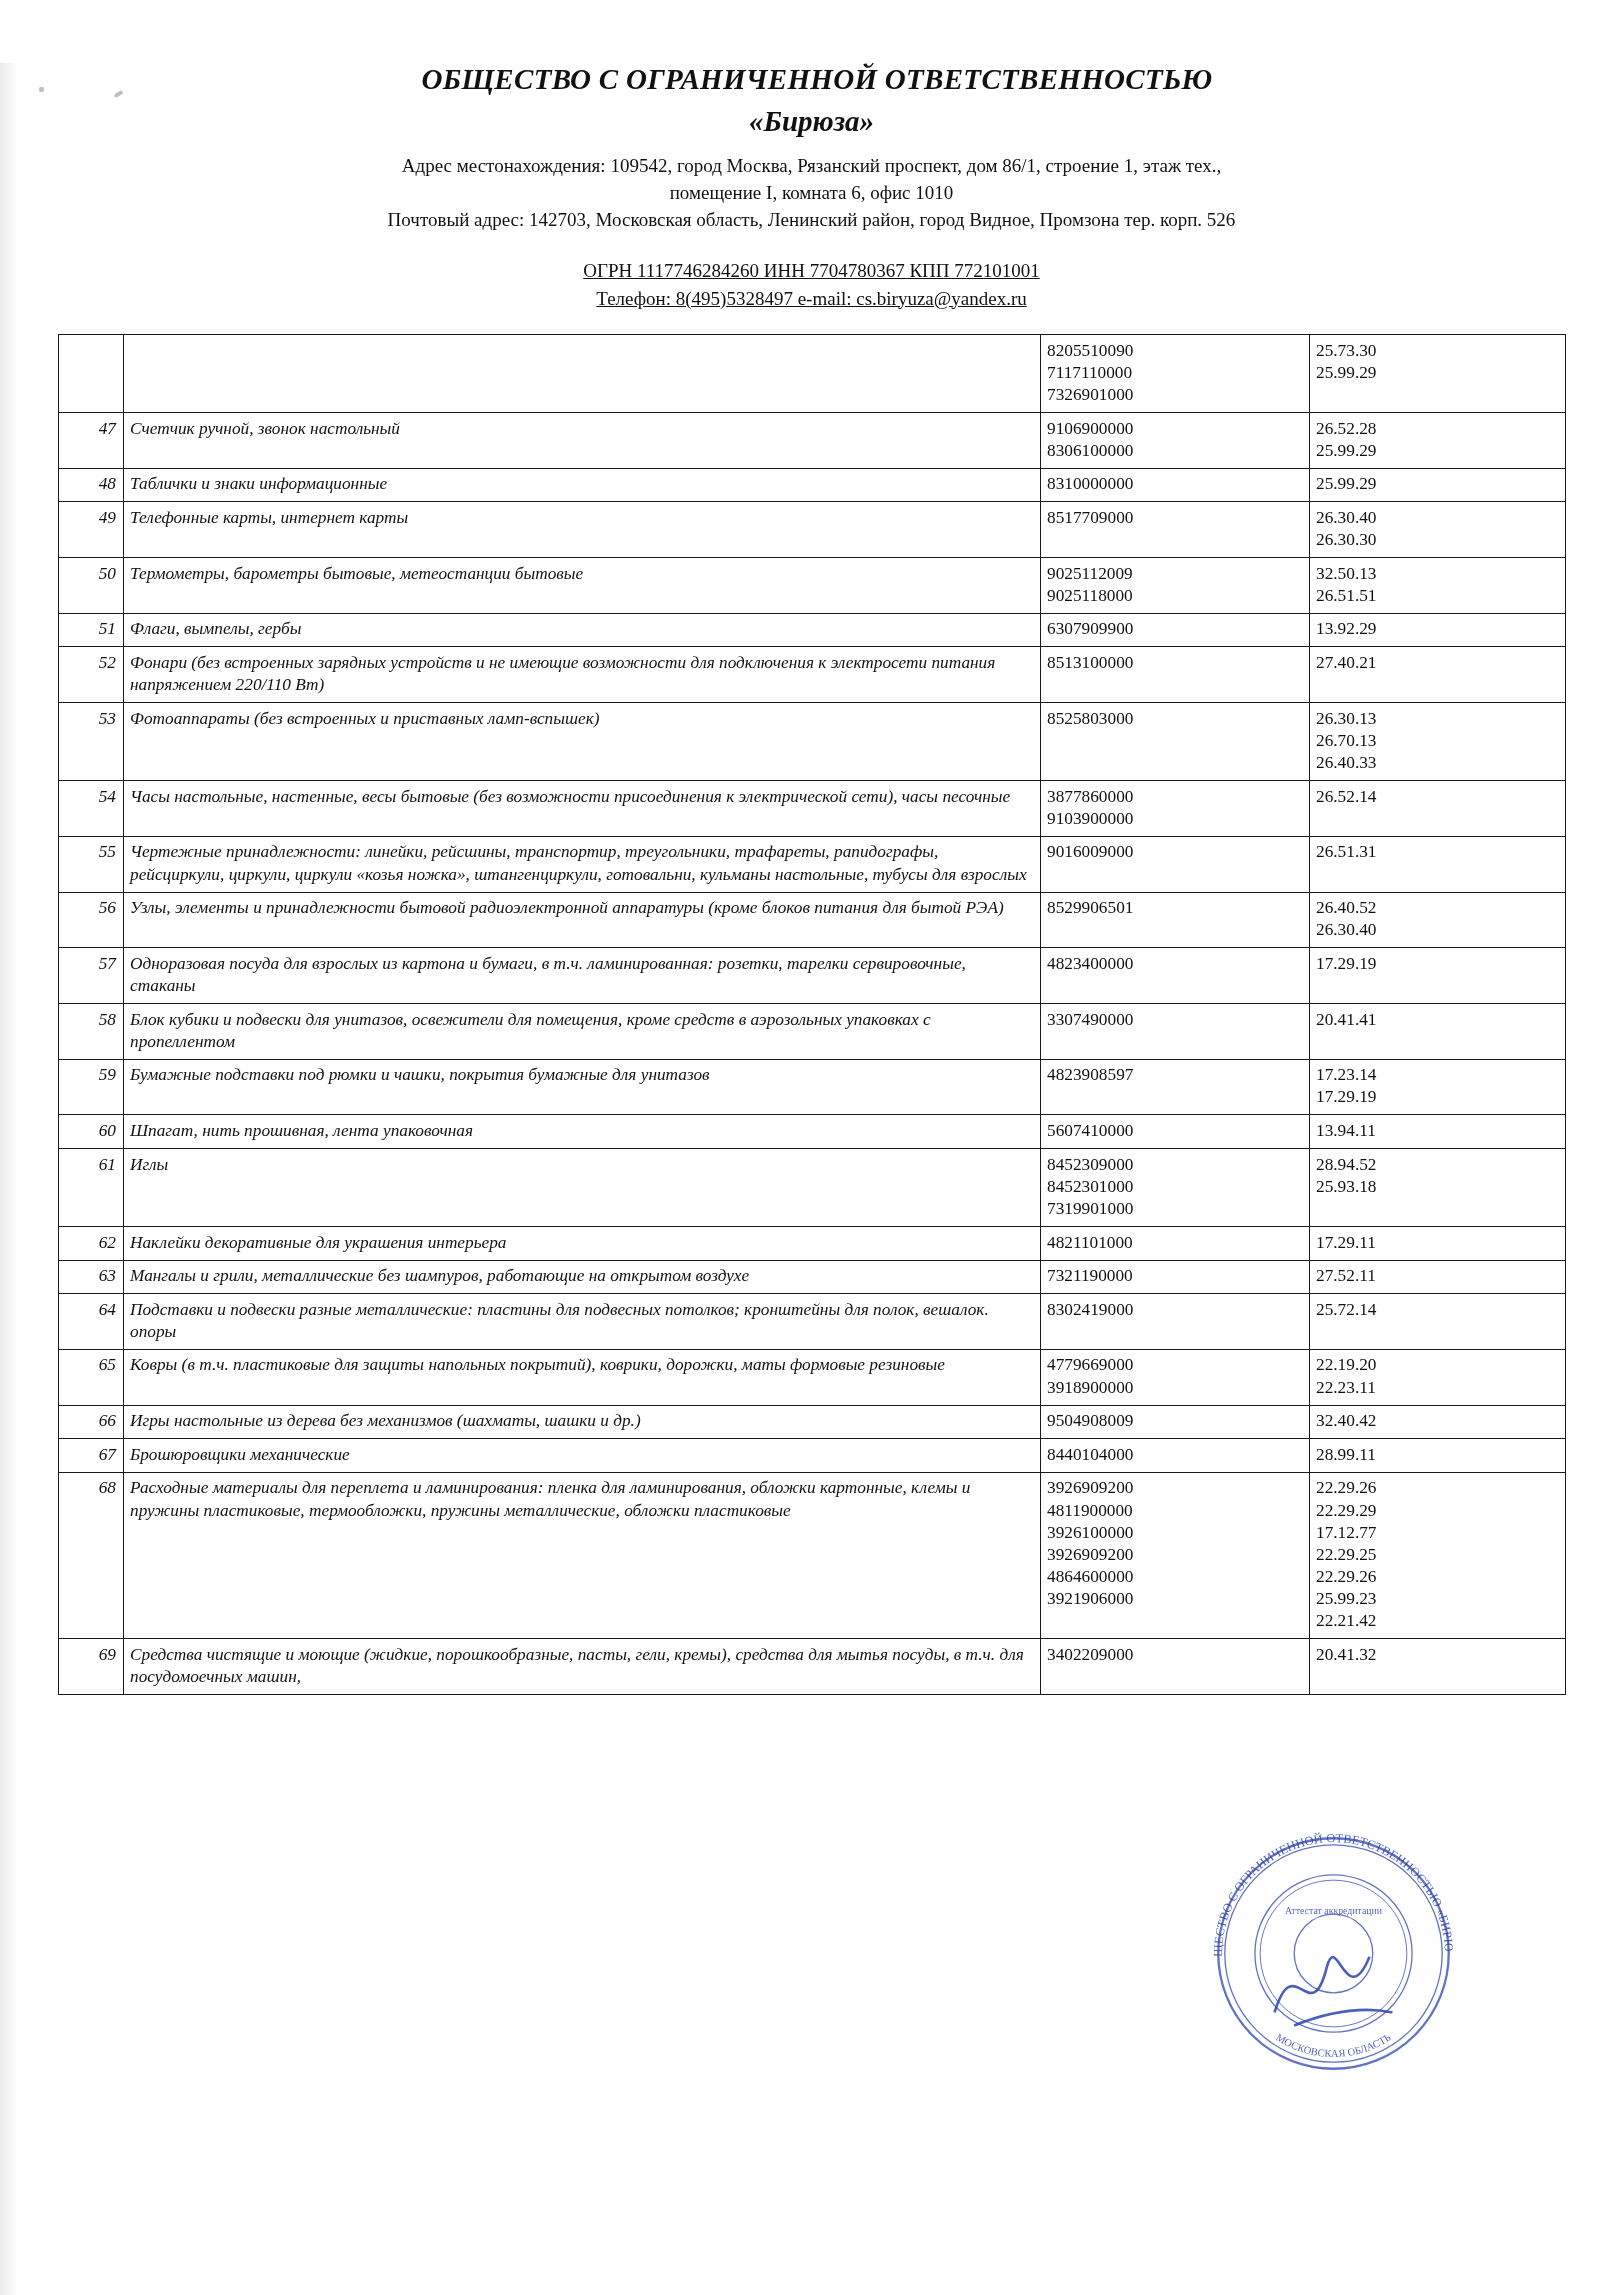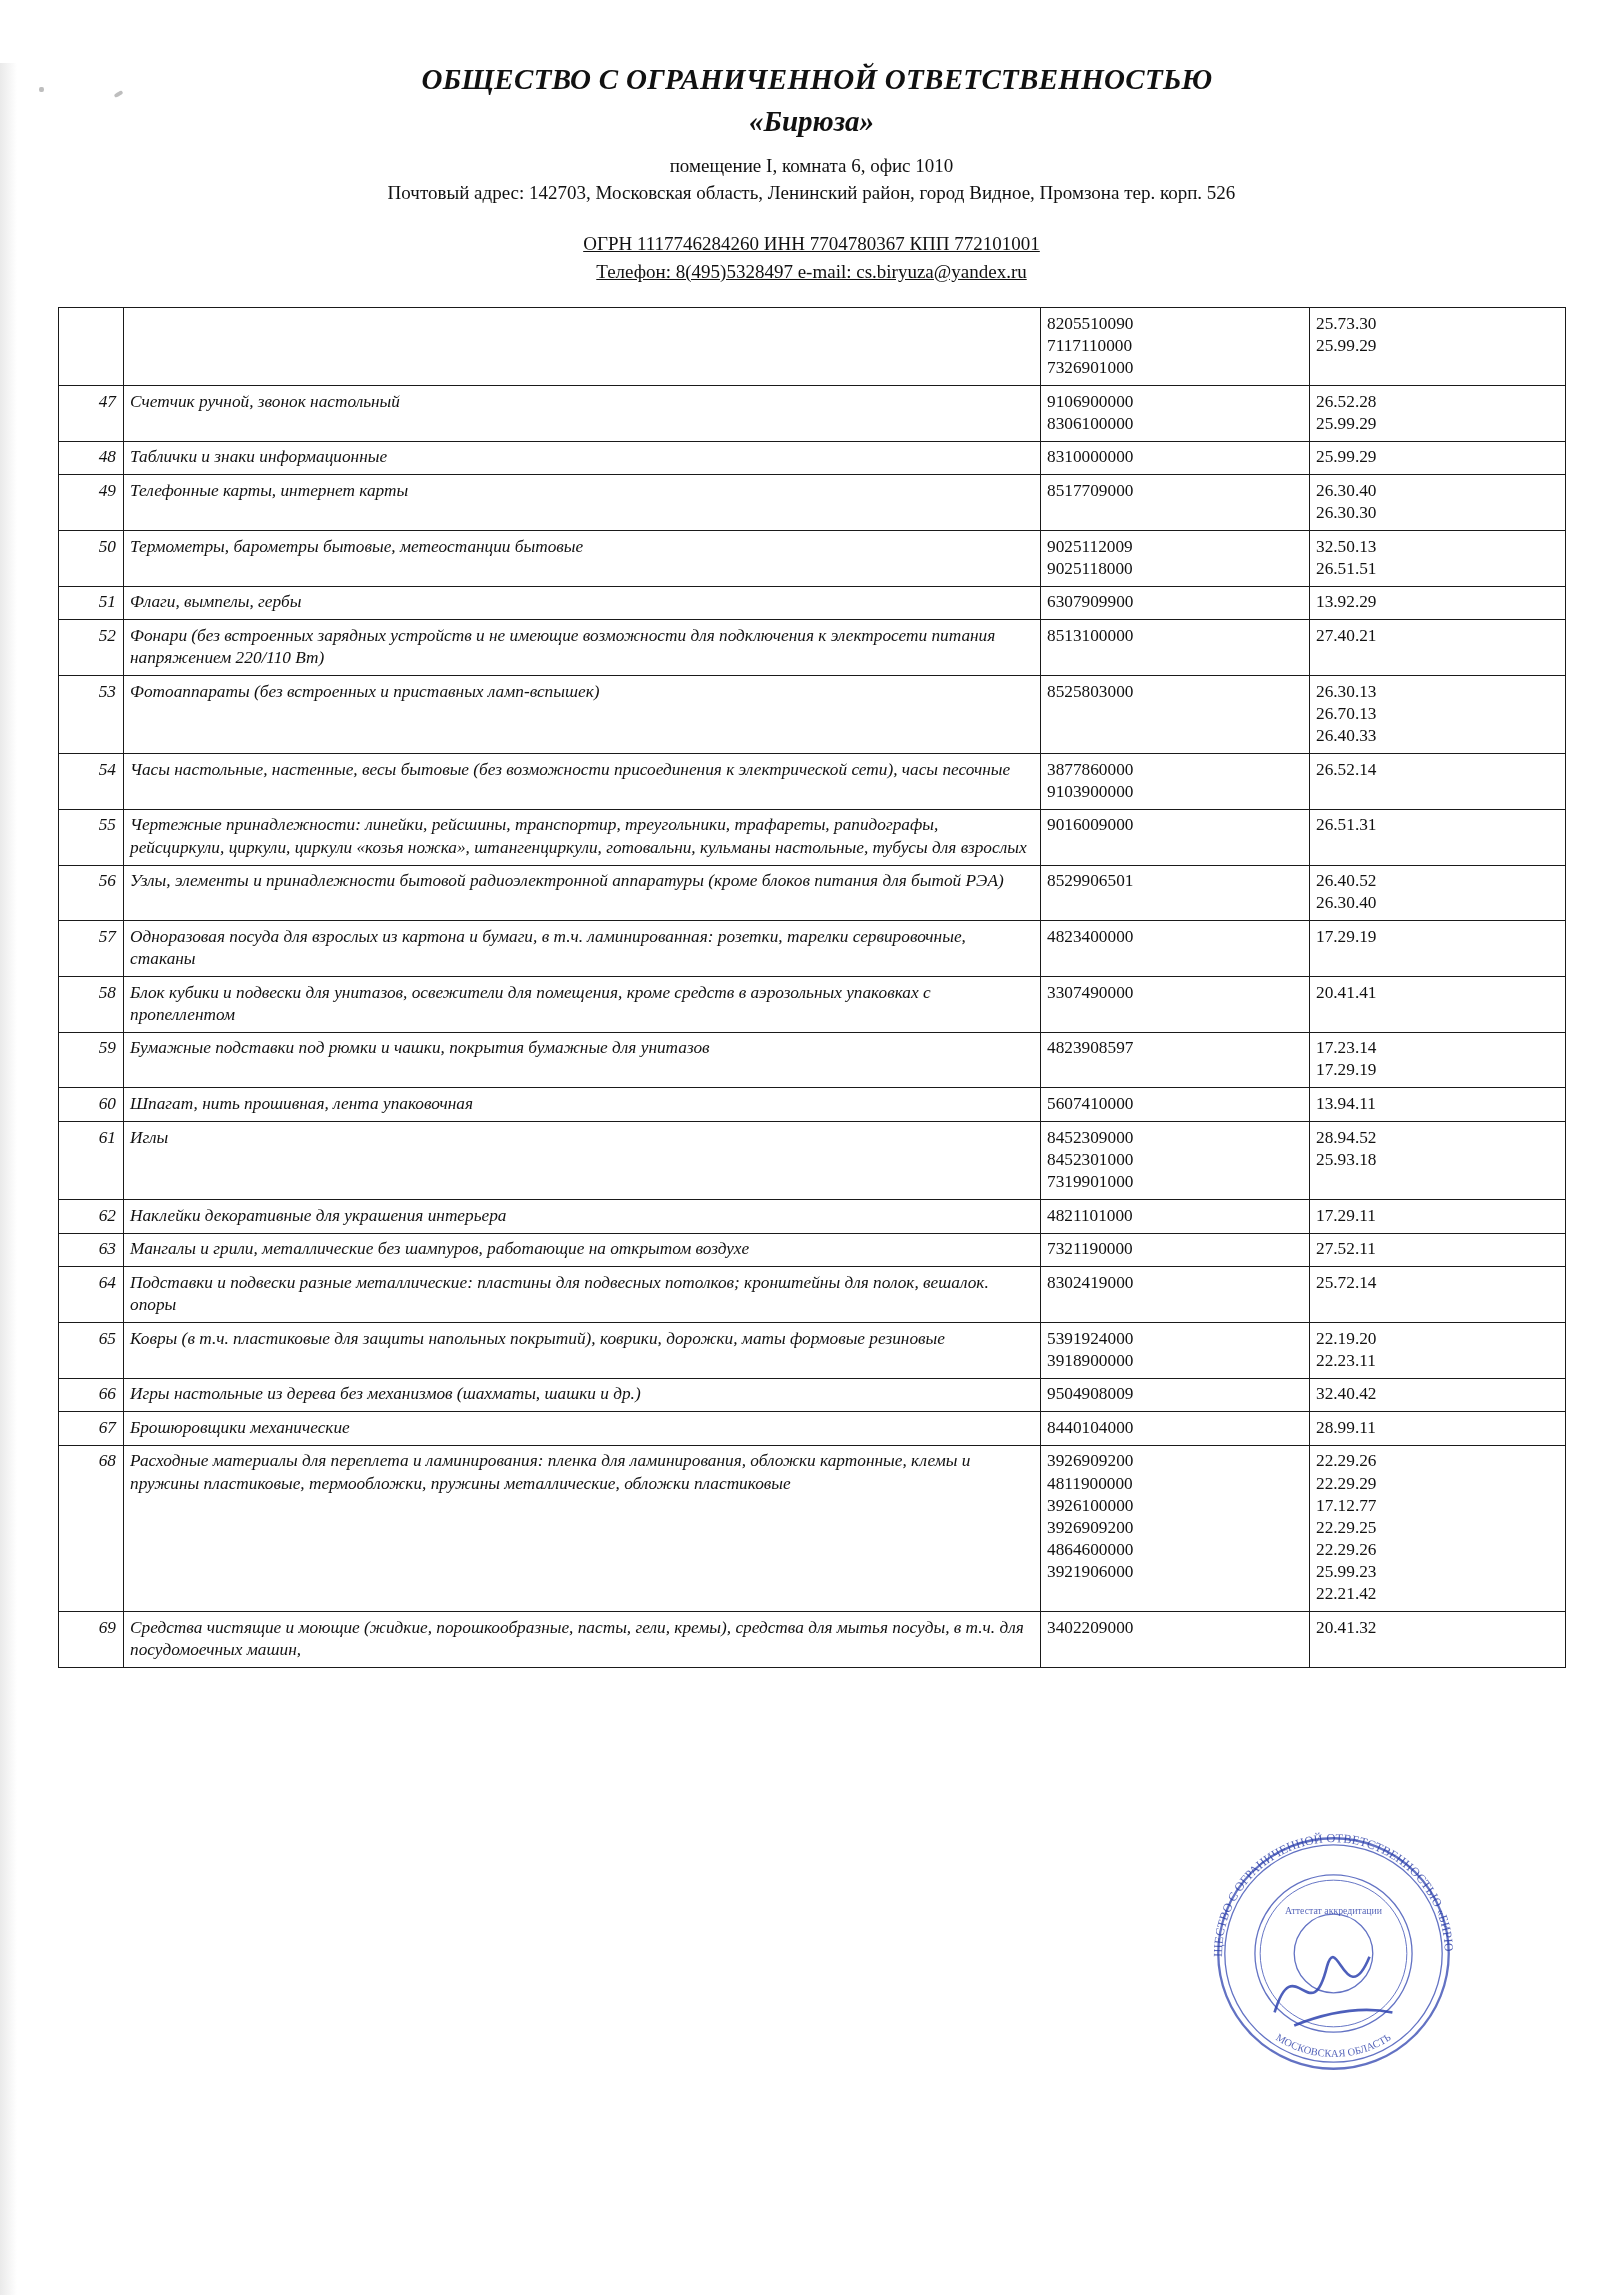--- a/index.html
+++ b/index.html
@@ -123,20 +123,21 @@
 <div class="page">
 
   <div class="scan-edge-left"></div>
   <div class="scan-speck" style="left:39px; top:23.6px; width:4.6px; height:5.9px;"></div>
   <div class="scan-speck" style="left:114px; top:29px; width:9.2px; height:3.9px; transform:rotate(-30deg);"></div>
 
   <div class="header">
     <div class="org-line1">ОБЩЕСТВО С ОГРАНИЧЕННОЙ ОТВЕТСТВЕННОСТЬЮ</div>
     <div class="org-line2">«Бирюза»</div>
     <div class="addr-block">
+      <div>Адрес местонахождения: 109542, город Москва, Рязанский проспект, дом 86/1, строение 1, этаж тех.,</div>
       <div>помещение I, комната 6, офис 1010</div>
       <div>Почтовый адрес: 142703, Московская область, Ленинский район, город Видное, Промзона тер. корп. 526</div>
     </div>
     <div class="reg-block">
       <div>ОГРН 1117746284260 ИНН 7704780367 КПП 772101001</div>
       <div>Телефон: 8(495)5328497 e-mail: cs.biryuza@yandex.ru</div>
     </div>
   </div>
 
   <table class="doc">
@@ -344,21 +345,21 @@
             <span>8302419000</span>
           </td>
           <td class="c-okpd okpds">
             <span>25.72.14</span>
           </td>
         </tr>
         <tr>
           <td class="c-num">65</td>
           <td class="c-name">Ковры (в т.ч. пластиковые для защиты напольных покрытий), коврики, дорожки, маты формовые резиновые</td>
           <td class="c-code codes">
-            <span>5391924000</span>
+            <span>4779669000</span>
             <span>3918900000</span>
           </td>
           <td class="c-okpd okpds">
             <span>22.19.20</span>
             <span>22.23.11</span>
           </td>
         </tr>
         <tr>
           <td class="c-num">66</td>
           <td class="c-name">Игры настольные из дерева без механизмов (шахматы, шашки и др.)</td>

